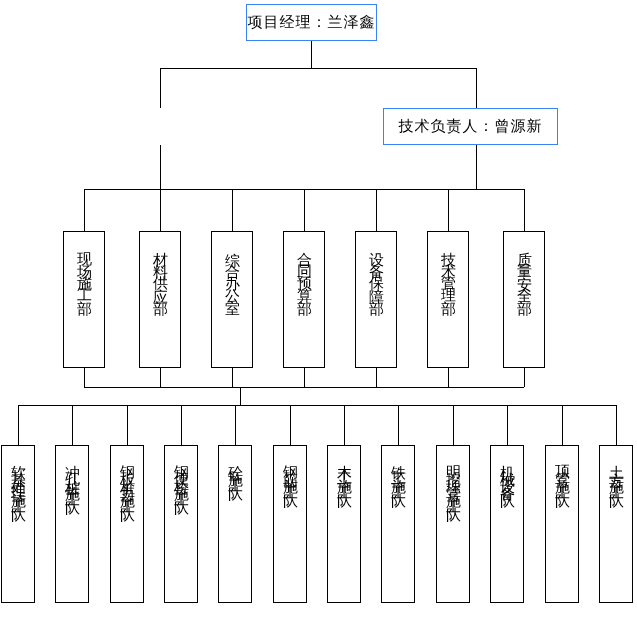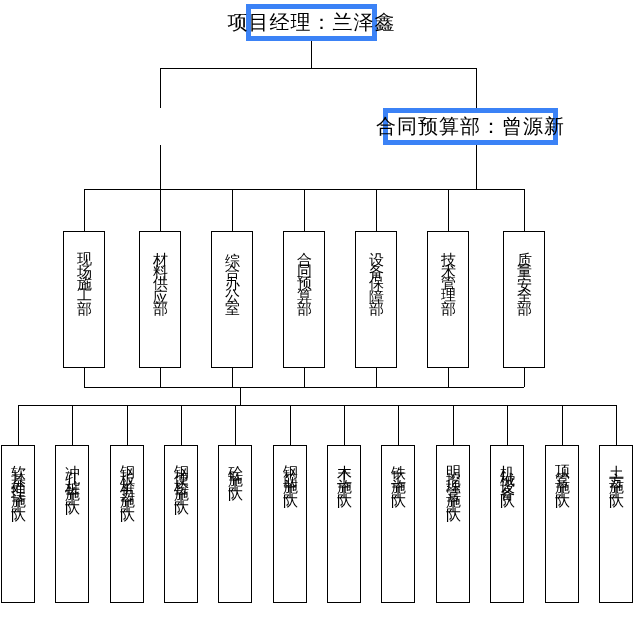--- a/index.html
+++ b/index.html
@@ -24,26 +24,26 @@
     height: 617px;
   }
   .connectors line {
     stroke: #000000;
     stroke-width: 1;
     shape-rendering: crispEdges;
   }
   .node {
     position: absolute;
     box-sizing: border-box;
-    border: 5px solid #3b82f6;
+    border: 1px solid #3b82f6;
     background: #ffffff;
     display: flex;
     align-items: center;
     justify-content: center;
-    font-size: 20px;
+    font-size: 15px;
     letter-spacing: 1px;
     white-space: nowrap;
   }
   .hnode-1 { left: 246px; top: 4px;  width: 131px; height: 37px; }
   .hnode-2l { left: 89px;  top: 108px; width: 178px; height: 37px; }
   .hnode-2r { left: 383px; top: 108px; width: 175px; height: 37px; }
   .vnode {
     position: absolute;
     box-sizing: border-box;
     border: 1px solid #000000;
@@ -107,21 +107,21 @@
     <line x1="344" y1="405" x2="344" y2="445"></line>
     <line x1="398" y1="405" x2="398" y2="445"></line>
     <line x1="453" y1="405" x2="453" y2="445"></line>
     <line x1="507" y1="405" x2="507" y2="445"></line>
     <line x1="562" y1="405" x2="562" y2="445"></line>
     <line x1="616" y1="405" x2="616" y2="445"></line>
   </svg>
 
   <div class="node hnode-1">项目经理：兰泽鑫</div>
 
-  <div class="node hnode-2r">合同预算部：曾源新</div>
+  <div class="node hnode-2r">技术负责人：曾源新</div>
 
   <div class="vnode dept" style="left:63px">
       <span>现场施工部</span>
     </div>
   <div class="vnode dept" style="left:139px">
       <span>材料供应部</span>
     </div>
   <div class="vnode dept" style="left:211px">
       <span>综合办公室</span>
     </div>

